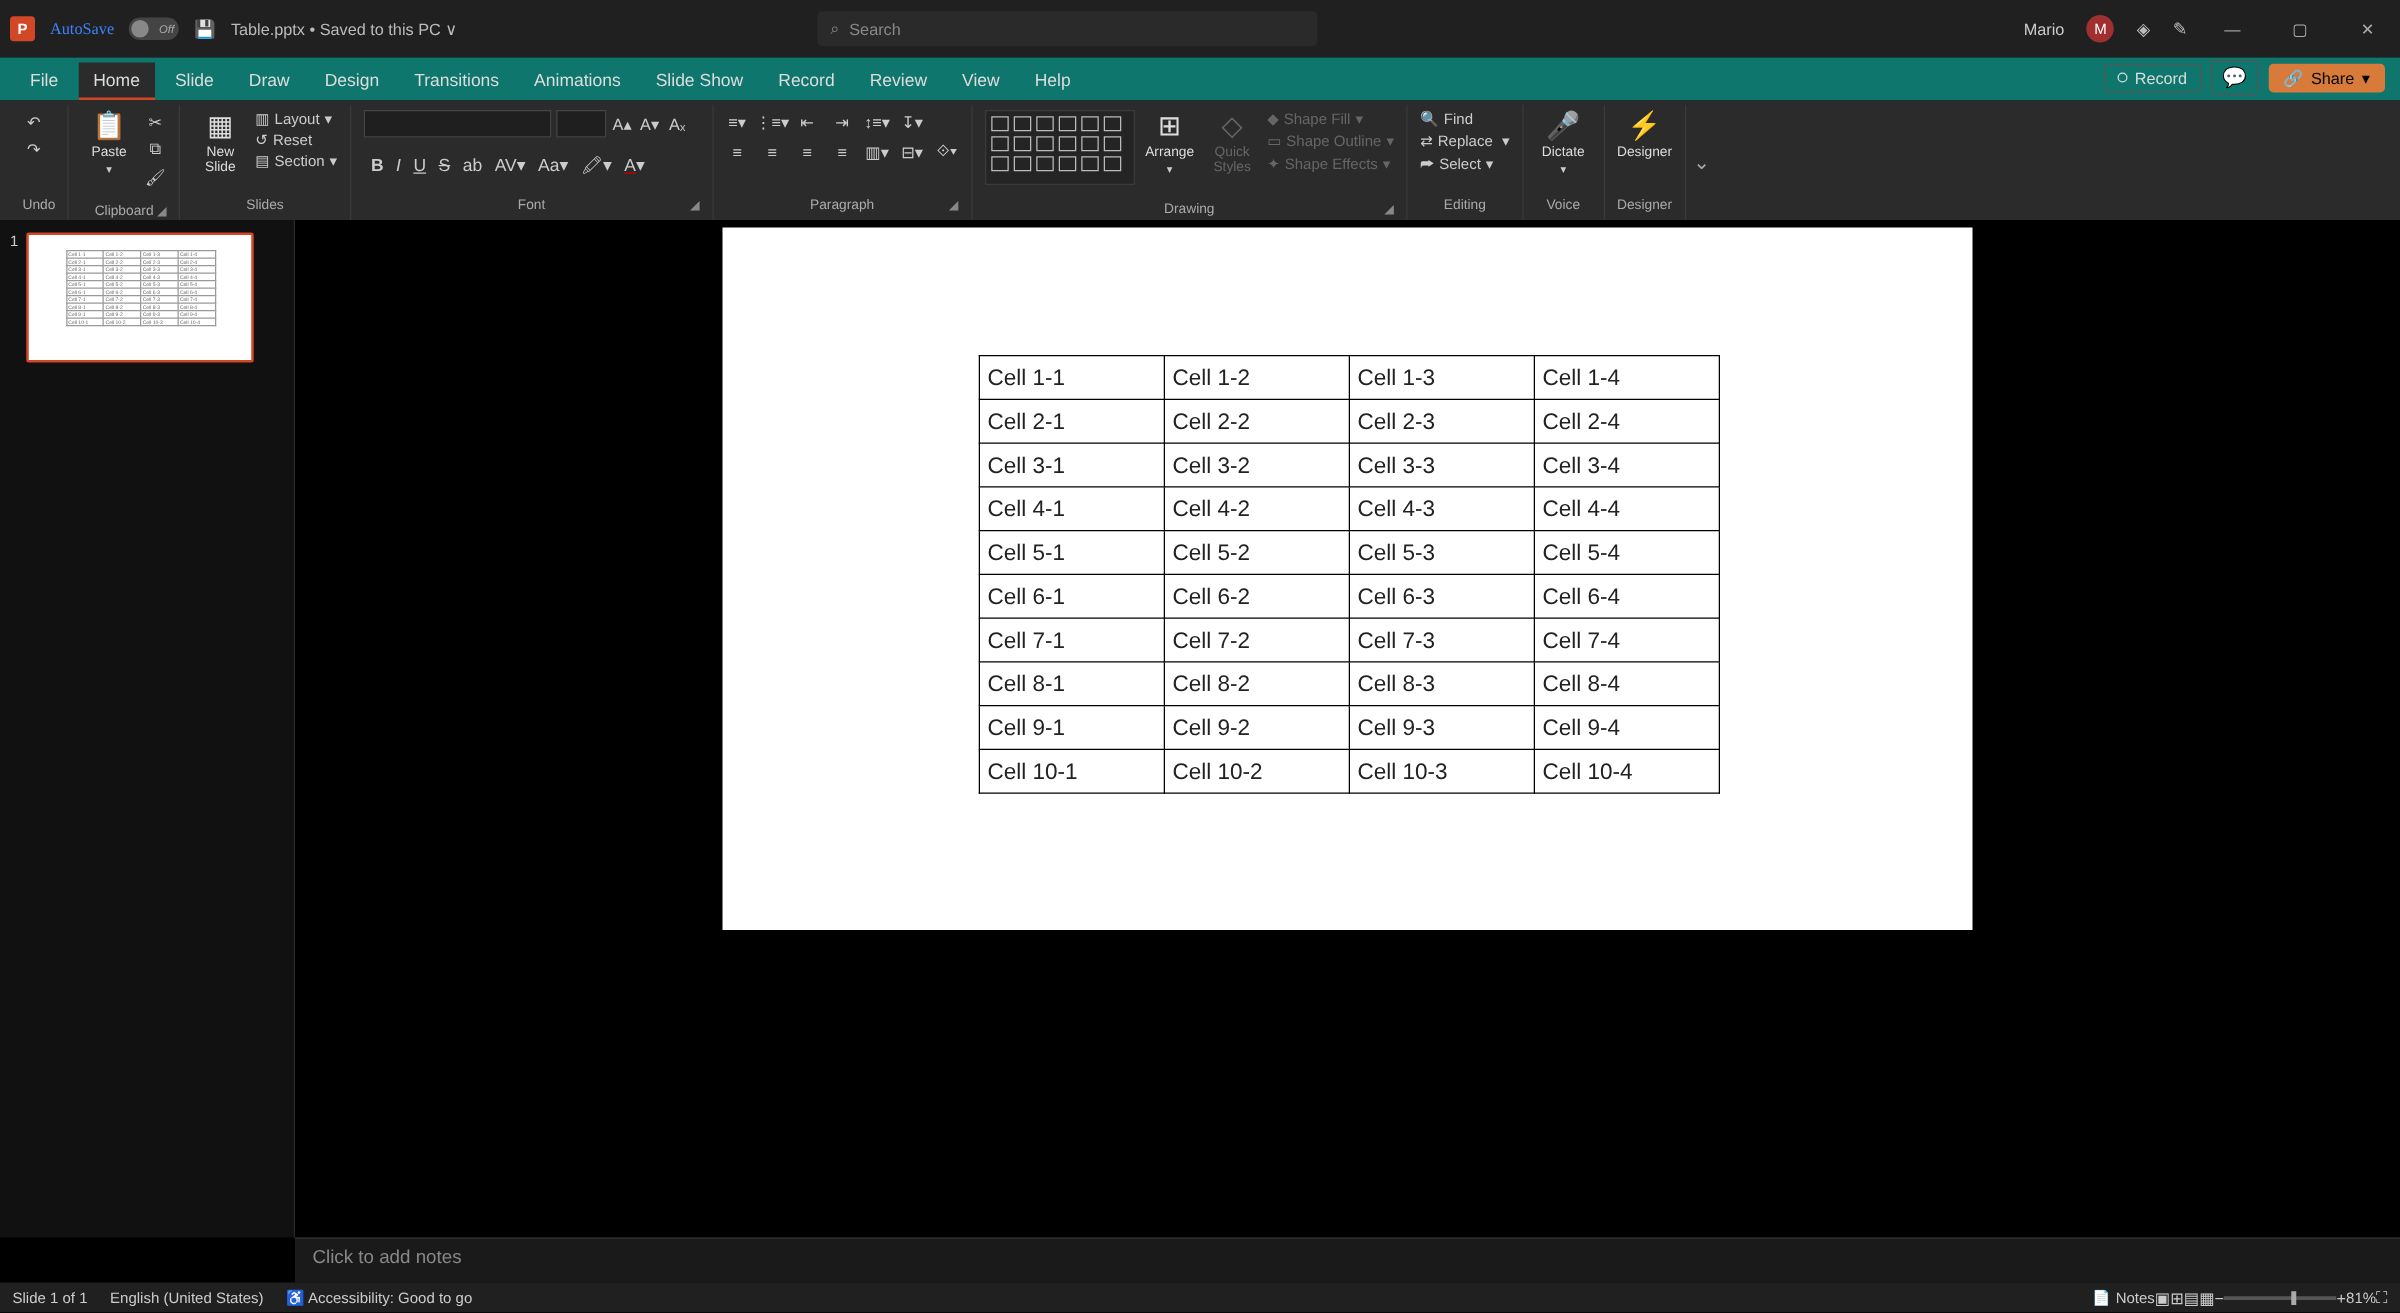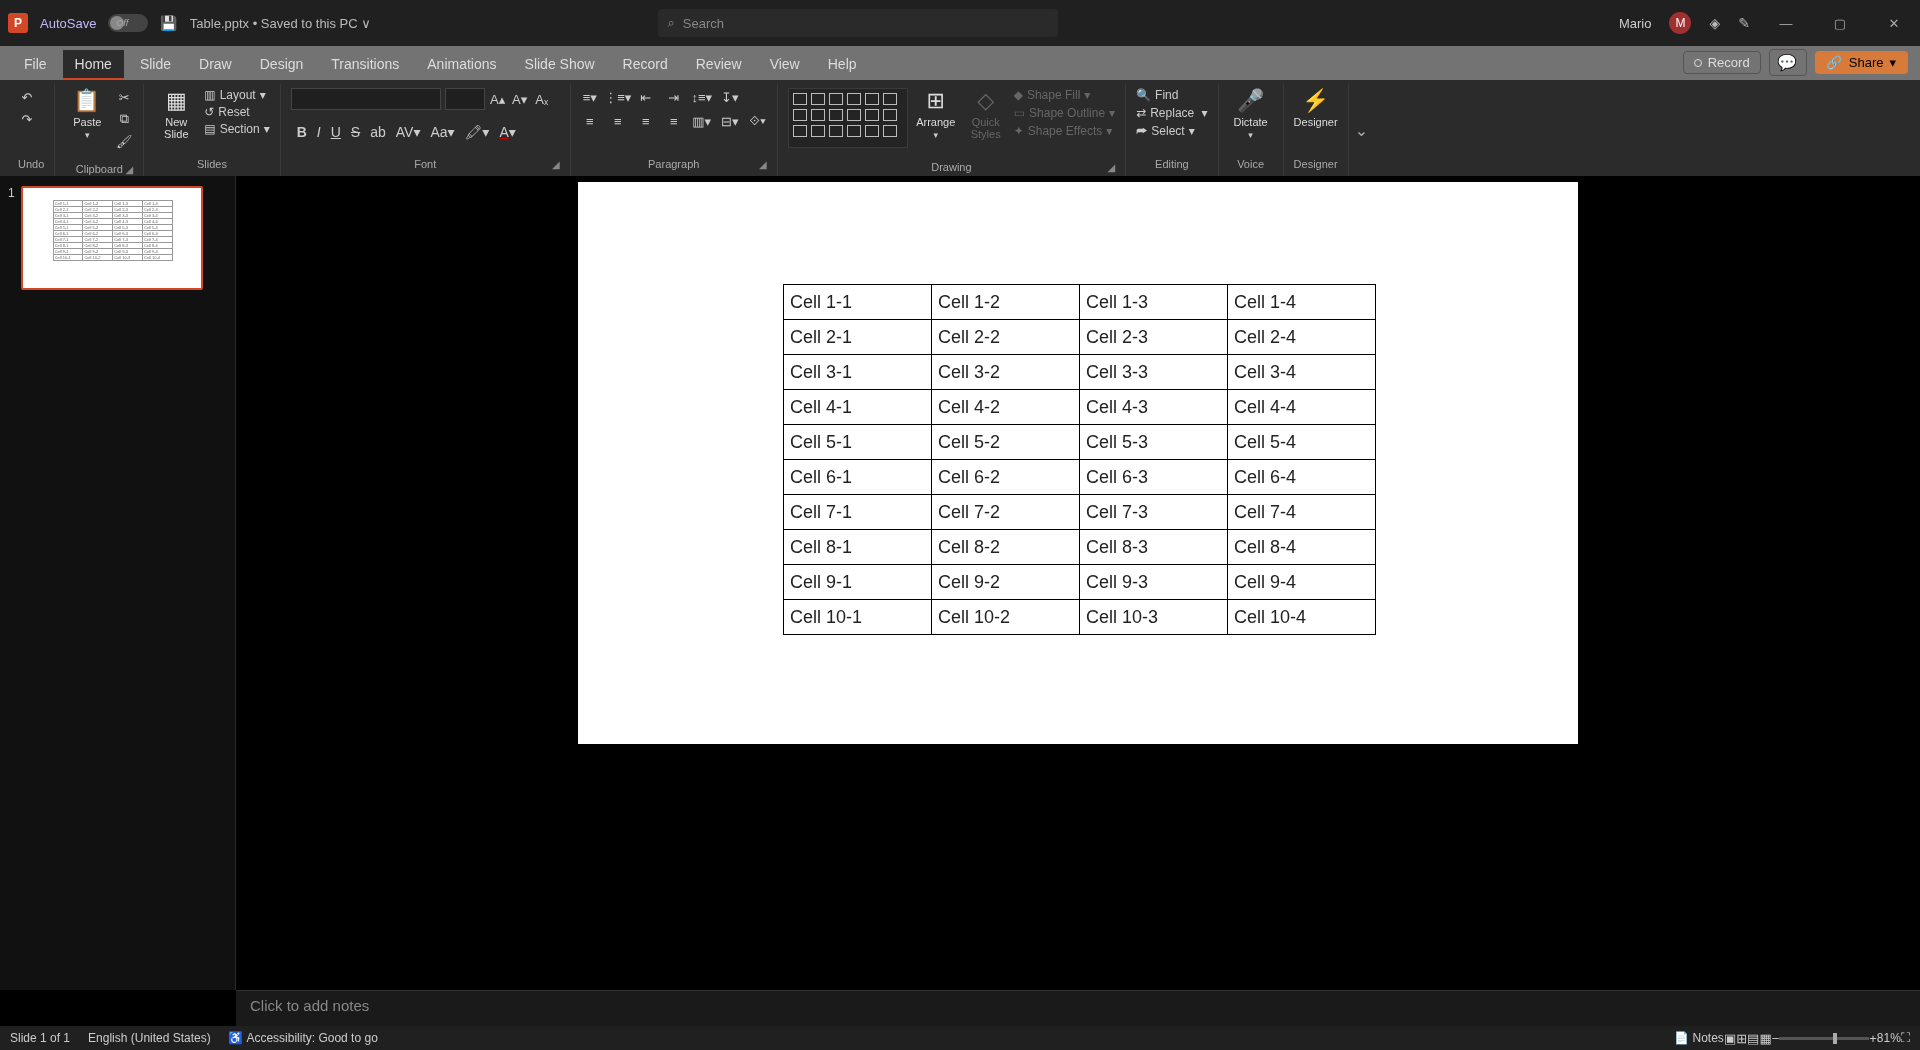--- a/index.html
+++ b/index.html
@@ -1,34 +1,34 @@
 <!DOCTYPE html>
 <html><head>
 <meta charset="utf-8">
 <style>
 * { margin: 0; padding: 0; box-sizing: border-box; font-family: "Segoe UI", sans-serif; }
 body { background: #000; width: 1920px; height: 1050px; overflow: hidden; color: #ccc; }
 
 
 .titlebar { height: 46px; display: flex; align-items: center; background: #202020; padding: 0 8px; gap: 12px; }
 .app-icon { width: 20px; height: 20px; background: #d24726; border-radius: 3px; display: flex; align-items: center; justify-content: center; color: #fff; font-weight: bold; font-size: 12px; }
-.autosave-lbl { font-size: 13px; color: #c4b5fd; }
+.autosave-lbl { font-size: 13px; color: #3b82f6; font-family: Liberation Serif, serif; }
 .autosave-toggle { width: 40px; height: 18px; border-radius: 9px; background: #444; position: relative; display: inline-flex; align-items: center; }
 .autosave-toggle::before { content: ""; width: 14px; height: 14px; border-radius: 50%; background: #888; position: absolute; left: 2px; }
-.autosave-toggle span { font-size: 9px; color: #aaa; position: absolute; right: 20px; font-style: italic; }
+.autosave-toggle span { font-size: 9px; color: #aaa; position: absolute; right: 4px; font-style: italic; }
 .qat-icon { color: #bbb; font-size: 14px; }
 .doc-title { font-size: 13px; color: #bbb; }
 .search-box { margin-left: auto; margin-right: auto; width: 400px; height: 28px; background: #2a2a2a; border-radius: 4px; display: flex; align-items: center; padding: 0 10px; gap: 8px; color: #888; font-size: 13px; }
 .title-right { display: flex; align-items: center; gap: 18px; margin-left: auto; }
 .user-name { font-size: 13px; color: #ccc; }
 .user-avatar { width: 22px; height: 22px; border-radius: 50%; background: #a03030; color: #fff; display: flex; align-items: center; justify-content: center; font-size: 12px; }
 .win-btn { width: 36px; text-align: center; color: #aaa; font-size: 13px; }
 
 
-.tabs { height: 34px; background: #737373; display: flex; align-items: flex-end; padding: 0 12px; gap: 4px; }
+.tabs { height: 34px; background: #0f766e; display: flex; align-items: flex-end; padding: 0 12px; gap: 4px; }
 .tab { padding: 6px 12px; font-size: 14px; color: #ddd; cursor: pointer; border-bottom: 2px solid transparent; }
 .tab.active { border-bottom: 2px solid #d24726; background: #2b2b2b; }
 .tabs-right { margin-left: auto; display: flex; align-items: center; gap: 8px; padding-bottom: 4px; }
 .record-btn { border: 1px solid #555; border-radius: 4px; padding: 3px 10px; font-size: 13px; color: #ddd; display: flex; align-items: center; gap: 6px; }
 .record-dot { width: 8px; height: 8px; border-radius: 50%; border: 1px solid #ddd; }
 .comment-btn { border: 1px solid #555; border-radius: 4px; padding: 3px 8px; color: #ddd; }
 .share-btn { background: #d87a3a; color: #000; border-radius: 4px; padding: 4px 12px; font-size: 13px; display: flex; align-items: center; gap: 6px; }
 
 
 .ribbon { height: 96px; background: #2b2b2b; display: flex; align-items: stretch; padding: 4px 8px 0 8px; }

